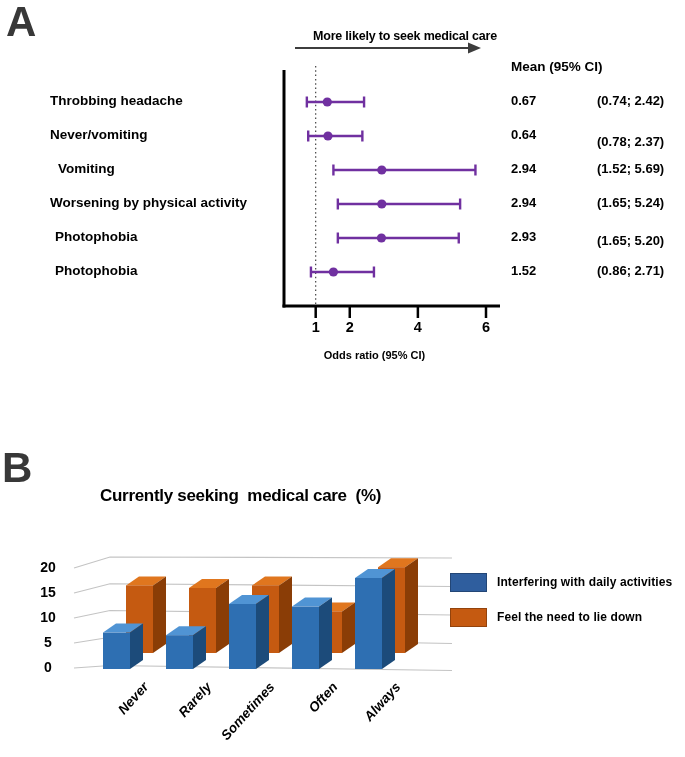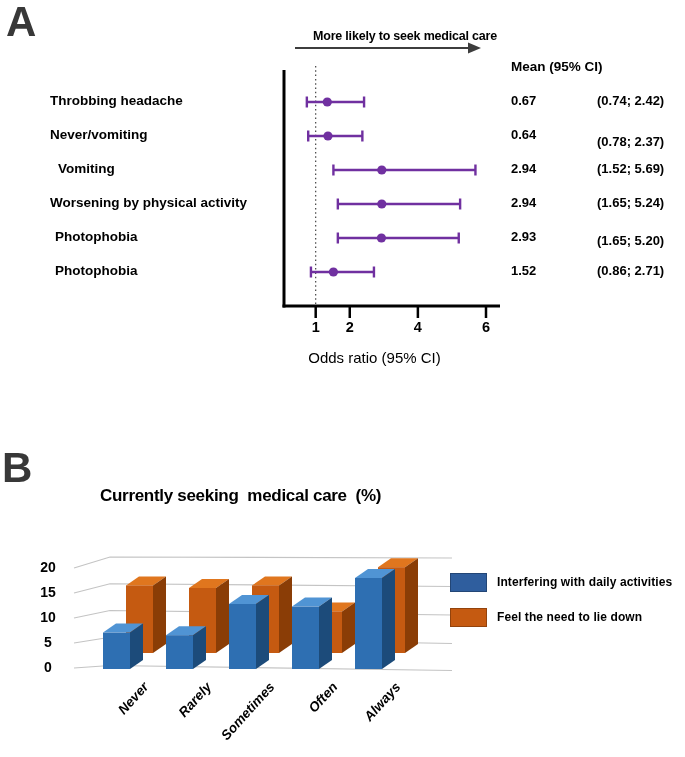--- a/index.html
+++ b/index.html
@@ -6,21 +6,21 @@
   #fig{position:relative;width:685px;height:757px;background:#fff;overflow:hidden;
        font-family:"Liberation Sans","DejaVu Sans",sans-serif;color:#000;}
   #fig *{box-sizing:border-box;}
   .abs{position:absolute;}
   .panel-letter{position:absolute;font-size:42px;font-weight:bold;color:#383838;line-height:1;}
   .svg-layer{position:absolute;left:0;top:0;}
   .arrow-label{position:absolute;left:302px;top:29px;width:206px;text-align:center;
                font-size:12.5px;font-weight:bold;letter-spacing:-0.2px;white-space:nowrap;}
   .mean-header{position:absolute;left:511px;top:59px;font-size:13.5px;font-weight:bold;white-space:nowrap;}
   .x-axis-label{position:absolute;left:292px;top:349px;width:165px;text-align:center;
-                font-size:15px;font-weight:normal;white-space:nowrap;}
+                font-size:11px;font-weight:bold;white-space:nowrap;}
   .fr-row-label{position:absolute;font-size:13.5px;font-weight:bold;white-space:nowrap;}
   .fr-mean{position:absolute;left:511px;width:46px;font-size:13px;font-weight:bold;white-space:nowrap;}
   .fr-ci{position:absolute;left:597px;font-size:13px;font-weight:bold;white-space:nowrap;}
   .fr-tick-label{position:absolute;top:319px;width:24px;text-align:center;font-size:14.5px;font-weight:bold;}
   .b-title{position:absolute;left:100px;top:56px;font-size:17px;font-weight:bold;
            letter-spacing:-0.3px;white-space:pre;}
   .y-tick-label{position:absolute;left:28px;width:40px;text-align:center;font-size:14px;font-weight:bold;}
   .cat-label{position:absolute;top:250px;width:100px;text-align:right;font-size:13.5px;
              font-weight:bold;font-style:italic;line-height:14px;white-space:nowrap;
              transform-origin:100% 0;transform:rotate(-48deg);}

